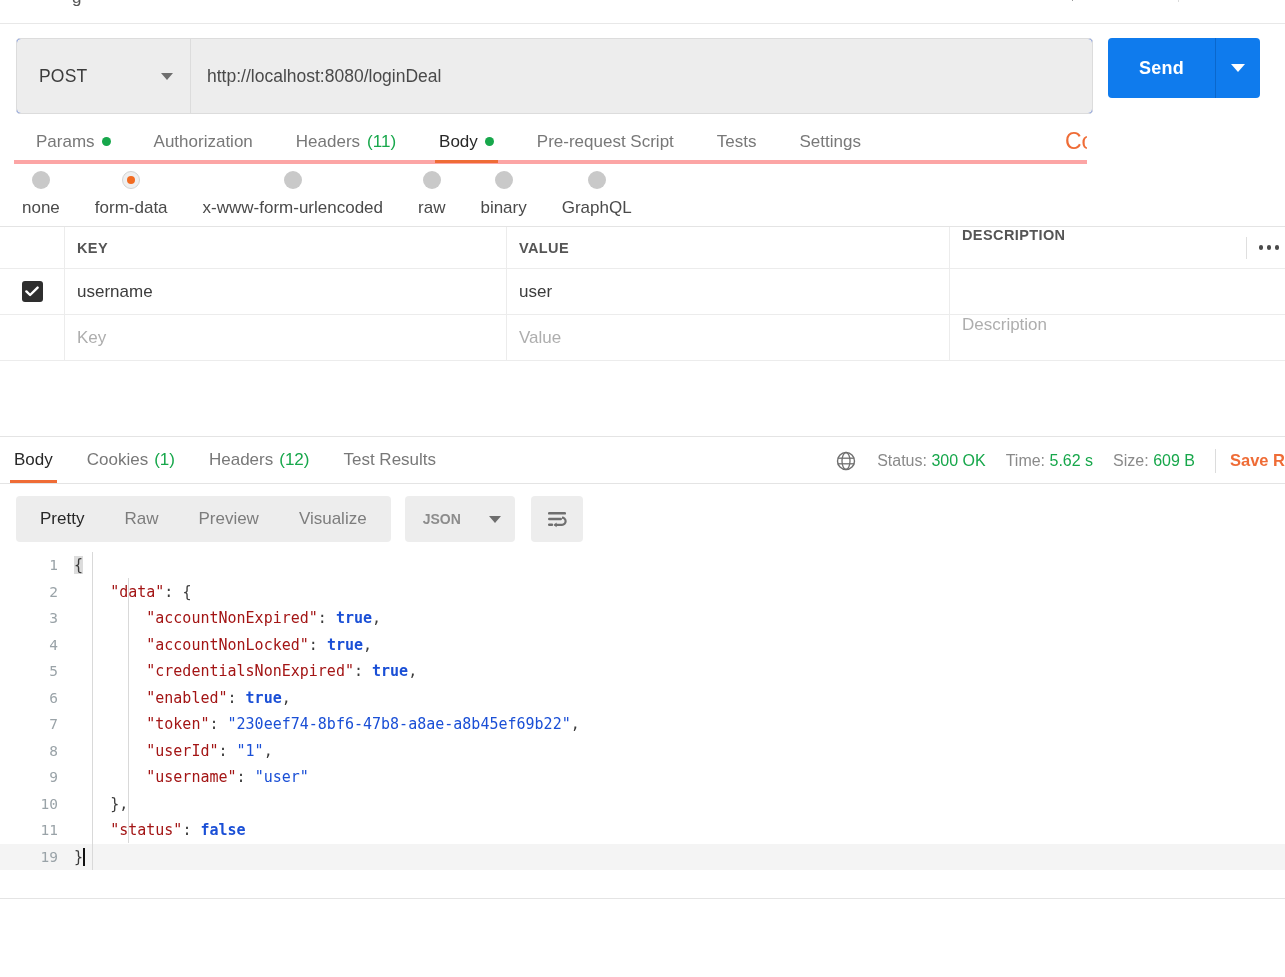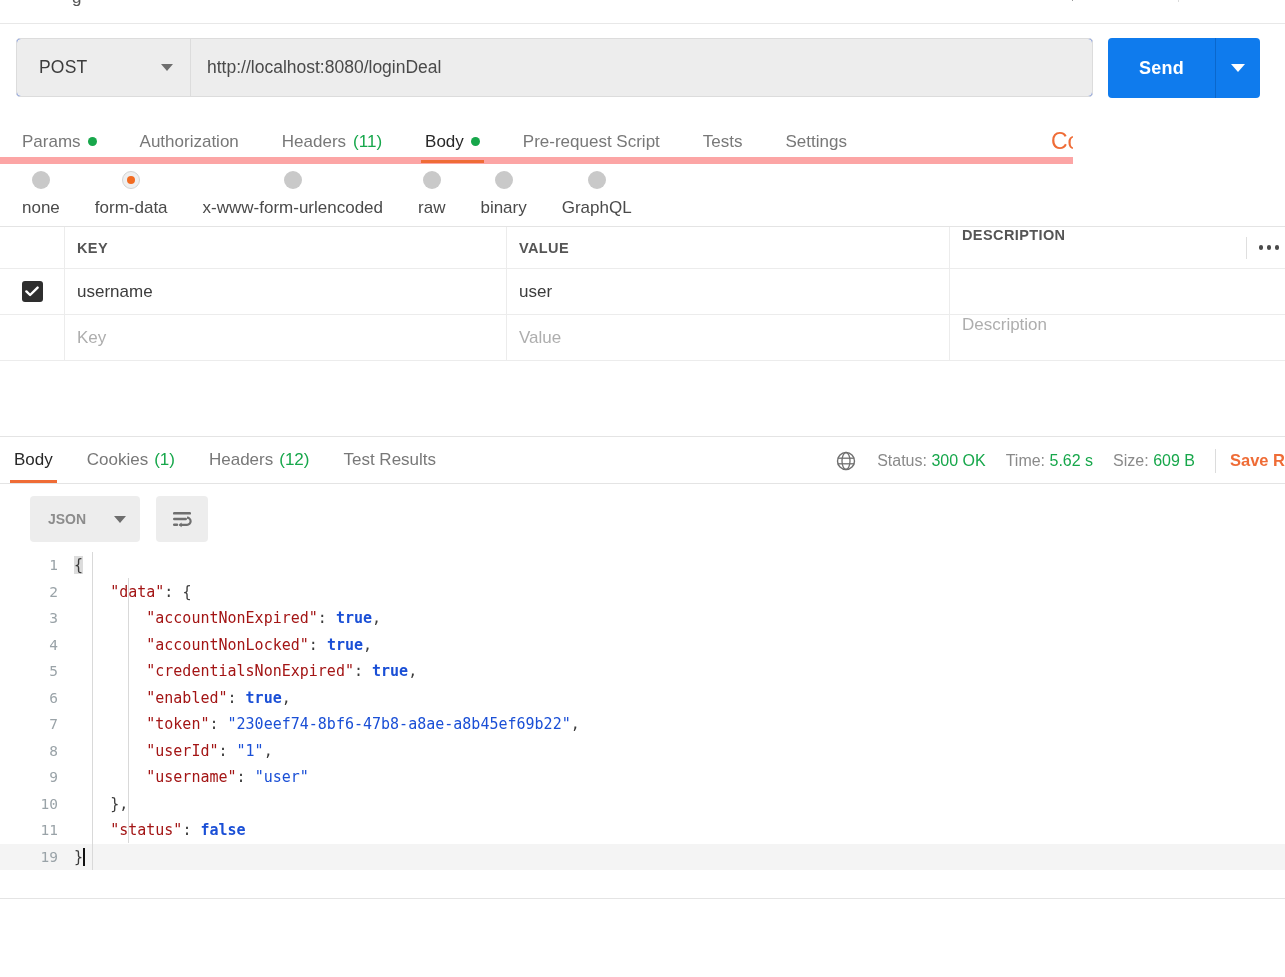--- a/index.html
+++ b/index.html
@@ -21,21 +21,21 @@
   .topstrip .glyph {
     position:absolute; left:72px; top:-12px;
     font-size:17px; color:#555;
   }
   .topstrip .r1 { position:absolute; left:1072px; top:-13px; width:1px; height:14px; background:#9a9a9a; }
   .topstrip .r3 { position:absolute; left:1178px; top:-14px; width:1px; height:16px; background:#dcdcdc; }
 
   
   .urlrow { position:absolute; top:38px; left:16px; width:1253px; height:60px; }
   .method-url {
-    position:absolute; left:0; top:0; width:1077px; height:59px;
+    position:absolute; left:0; top:0; width:1077px; height:76px;
     border:1px solid #dcdcdc; border-radius:4px; background:#1d4ed8; display:flex;
   }
   .method {
     width:174px; height:100%; background:#ededed;
     border-right:1px solid #dcdcdc; border-radius:4px 0 0 4px;
     display:flex; align-items:center; justify-content:space-between;
     padding:0 17px 0 22px; cursor:pointer;
   }
   .method-label { font-size:17.5px; color:#3c3c3c; letter-spacing:.2px; }
   .caret { width:0; height:0; border-left:6.5px solid transparent; border-right:6.5px solid transparent; border-top:7px solid #6e6e6e; }
@@ -52,22 +52,22 @@
     letter-spacing:.3px;
   }
   .send-split { width:1px; background:#0a67cc; }
   .send-caret {
     width:44px; background:#0f7bed; display:flex; align-items:center; justify-content:center; cursor:pointer;
   }
   .send-caret i { width:0; height:0; border-left:7px solid transparent; border-right:7px solid transparent; border-top:8px solid #fff; display:block; }
 
   
   .reqtabs {
-    position:absolute; top:120px; left:0; width:1073px; height:44px;
-    border-bottom:7px solid #fca5a5; display:flex; align-items:flex-start; padding-left:22px;
+    position:absolute; top:120px; left:14px; width:1073px; height:44px;
+    border-bottom:4px solid #fca5a5; display:flex; align-items:flex-start; padding-left:22px;
   }
   .rtab {
     height:43px; display:flex; align-items:center; gap:7px;
     margin-right:43px; font-size:17px; color:#787878; cursor:pointer; position:relative;
   }
   .rtab.active { color:#282828; }
   .rtab.active::after {
     content:""; position:absolute; left:-4px; right:-4px; bottom:0; height:3px; background:#ef6c36;
   }
   .dot-green { width:9px; height:9px; border-radius:50%; background:#17a74b; display:inline-block; }
@@ -336,20 +336,26 @@
       </span>
       <span class="meta"><span>Status:</span> <b>300 OK</b></span>
       <span class="meta"><span>Time:</span> <b>5.62 s</b></span>
       <span class="meta"><span>Size:</span> <b>609 B</b></span>
       <span class="vsep"></span>
       <span class="saveresp">Save R</span>
     </div>
   </div>
 
   <div class="fmtbar">
+    <div class="pill" id="fmttabs">
+        <div class="seg active">Pretty</div>
+        <div class="seg">Raw</div>
+        <div class="seg">Preview</div>
+        <div class="seg">Visualize</div>
+      </div>
     <div class="jsonsel">
       <span>JSON</span>
       <span class="caret"></span>
     </div>
     <div class="wrapbtn">
       <svg width="24" height="20" viewBox="0 0 24 20">
         <rect x="3" y="3" width="18" height="2.6" rx="1.2" fill="#6f6f6f"></rect>
         <rect x="3" y="8.7" width="14" height="2.6" rx="1.2" fill="#6f6f6f"></rect>
         <path d="M17 8.7 a3.6 3.6 0 0 1 0 7.2 H9.5" fill="none" stroke="#6f6f6f" stroke-width="2.2"></path>
         <path d="M11.6 13.4 L8.6 15.9 L11.6 18.3 Z" fill="#6f6f6f"></path>

